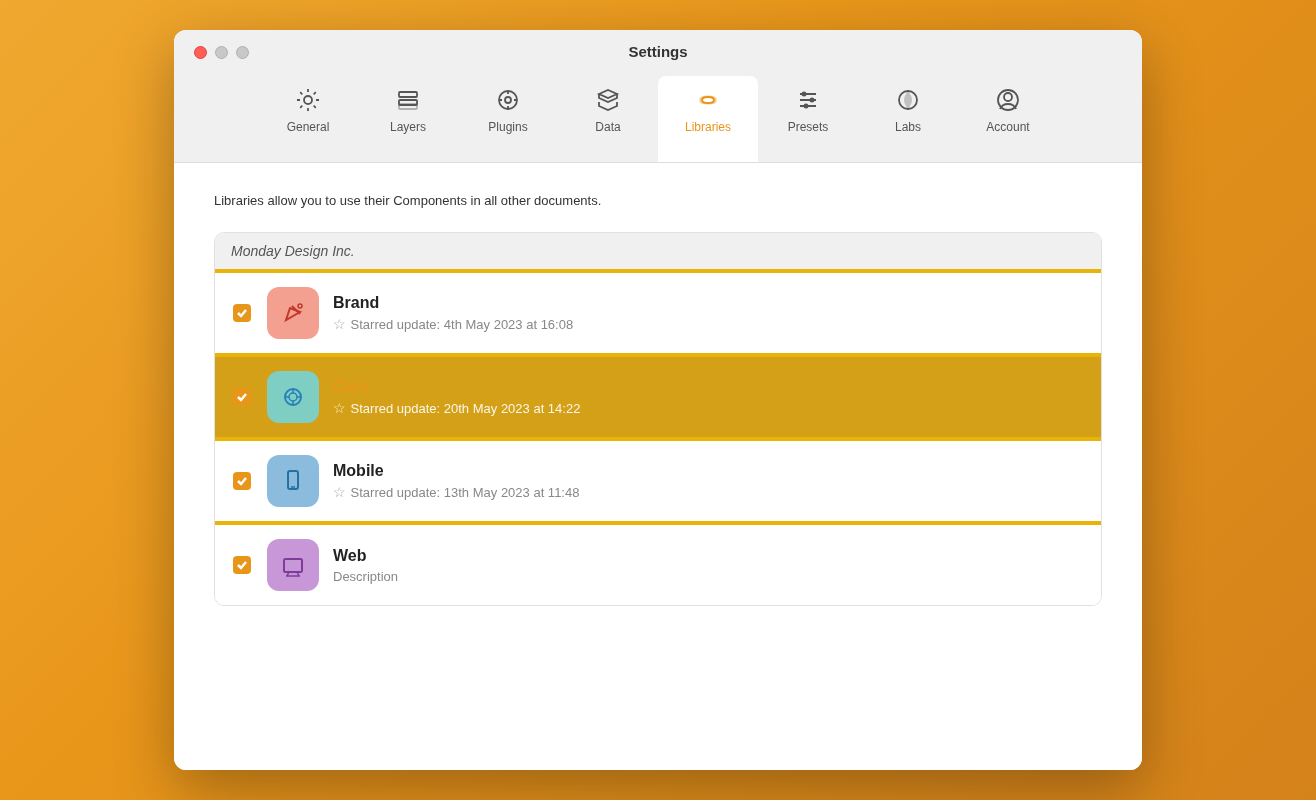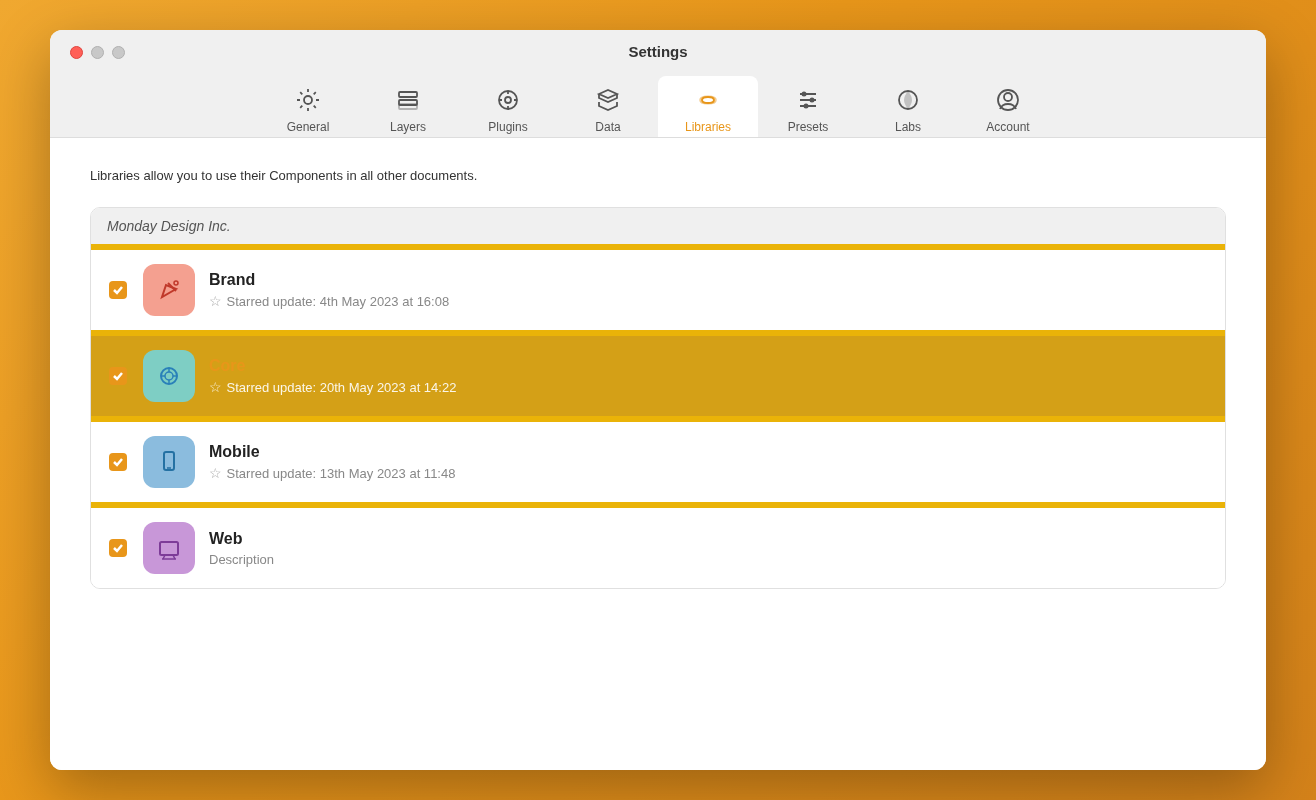--- a/index.html
+++ b/index.html
@@ -10,21 +10,21 @@
       height: 800px;
       display: flex;
       align-items: center;
       justify-content: center;
       font-family: -apple-system, BlinkMacSystemFont, 'SF Pro Display', 'Helvetica Neue', sans-serif;
     }
 
     .window {
       background: #f5f5f5;
       border-radius: 12px;
-      width: 1216px;
+      width: 968px;
       height: 740px;
       box-shadow: 0 20px 60px rgba(0,0,0,0.3);
       overflow: hidden;
       display: flex;
       flex-direction: column;
     }
 
     .title-bar {
       background: #f0f0f0;
       padding: 16px 20px 0 20px;
@@ -63,21 +63,21 @@
       display: flex;
       gap: 0;
       width: 100%;
       justify-content: center;
     }
 
     .nav-tab {
       display: flex;
       flex-direction: column;
       align-items: center;
-      padding: 10px 20px 3px 20px;
+      padding: 10px 20px 28px 20px;
       cursor: pointer;
       border-radius: 8px 8px 0 0;
       gap: 6px;
       min-width: 100px;
     }
 
     .nav-tab.active {
       background: #fff;
     }
 
@@ -126,21 +126,21 @@
       font-size: 14px;
       color: #555;
       font-weight: 400;
       font-style: italic;
     }
 
     .library-item {
       display: flex;
       align-items: center;
       padding: 14px 16px;
-      border-top: 6px solid #eab308;
+      border-top: 4px solid #eab308;
       gap: 14px;
       background: #fff;
     }
 
     .library-item.highlighted {
       background: #d4a017;
     }
 
     .library-item.highlighted .item-title { color: #e8961a; }
     .library-item.highlighted .item-subtitle { color: rgba(255,255,255,0.9); }

